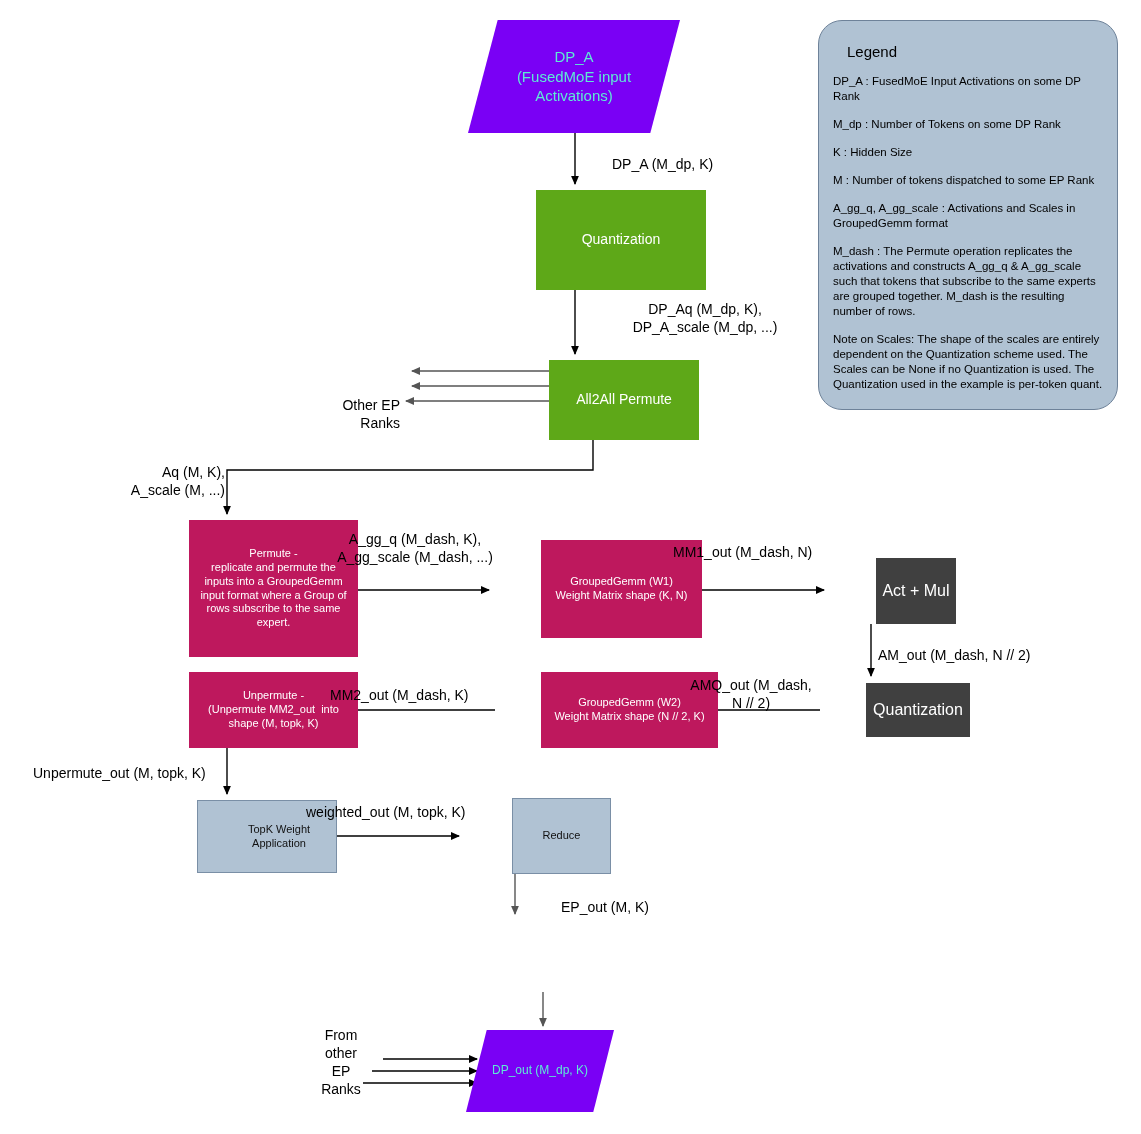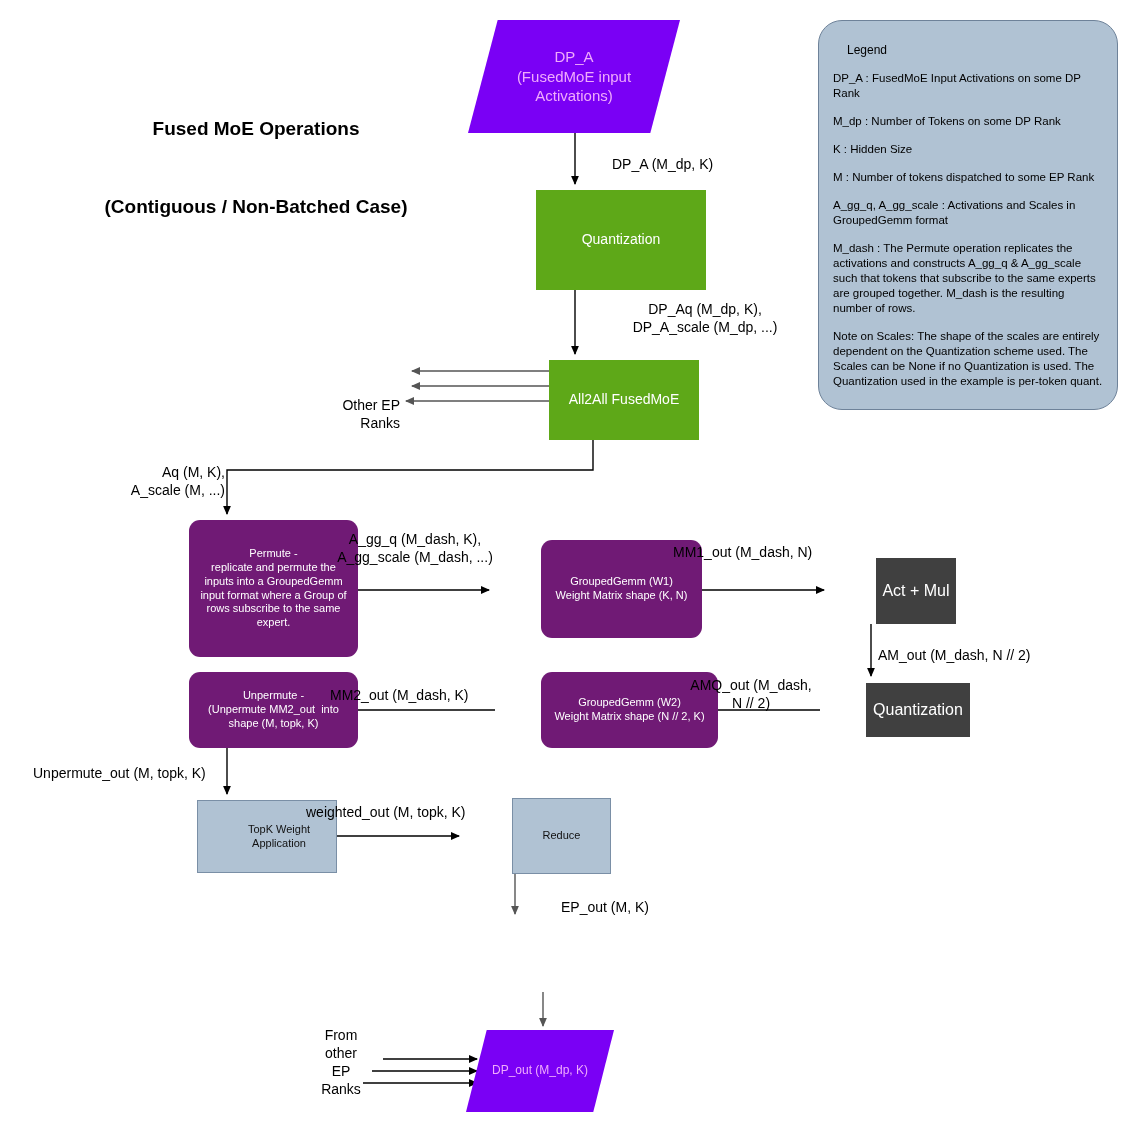--- a/index.html
+++ b/index.html
@@ -11,42 +11,42 @@
          text-align:center;line-height:26px;white-space:pre;}
 
   
   .node{position:absolute;box-sizing:border-box;display:flex;
         align-items:center;justify-content:center;text-align:center;
         line-height:1.25;margin-left:46px;}
   .node span{display:block;padding:0 4px;}
 
   .green{background:#5EA818;color:#ffffff;font-size:14px;}
   .darkgreen{background:#008000;color:#ffffff;font-size:12px;}
-  .blue{background:#701a75;color:#ffffff;font-size:11px;border-radius:11px;}
+  .blue{background:#be185d;color:#ffffff;font-size:11px;}
   .blue-sm{background:#404040;color:#ffffff;font-size:16px;}
   .grayb{background:#B0C2D3;border:1px solid #7A8FA6;color:#111;font-size:11px;}
 
   
   .para{position:absolute;display:flex;align-items:center;justify-content:center;
-        text-align:center;color:#f0abfc;background:#7A00F5;}
+        text-align:center;color:#5eead4;background:#7A00F5;}
   .para.p1{clip-path:polygon(14% 0,100% 0,86% 100%,0 100%);}
   .para.p2{clip-path:polygon(14% 0,100% 0,86% 100%,0 100%);}
   .para span{display:block;line-height:1.3;}
 
   
   .elabel{position:absolute;font-size:14px;color:#000;white-space:pre;
           line-height:18px;}
   .elabel.c{text-align:center;}
   .elabel.r{text-align:right;}
 
   
   .legend{position:absolute;left:818px;top:20px;width:300px;height:390px;
           background:#B0C2D3;border:1px solid #6E8299;border-radius:24px;
           box-sizing:border-box;padding:22px 14px 12px 14px;}
-  .legend .lhead{font-size:12px;color:#000;margin:0 0 14px 14px;}
+  .legend .lhead{font-size:15px;color:#000;margin:0 0 14px 14px;}
   .legend p{font-size:11.5px;color:#000;margin:0 0 13px 0;line-height:15px;}
 
   svg.wires{position:absolute;left:0;top:0;width:1141px;height:1134px;
             pointer-events:none;}
 </style>
 </head>
 <body>
 
 <div id="stage">
 
@@ -86,24 +86,20 @@
 
     <path d="M515,873 L515,914" stroke="#555" stroke-width="1.4" fill="none" marker-end="url(#ahg)"></path>
 
     <path d="M543,992 L543,1026" stroke="#555" stroke-width="1.4" fill="none" marker-end="url(#ahg)"></path>
 
     <path d="M383,1059 L477,1059" stroke="#000" stroke-width="1.3" fill="none" marker-end="url(#ah)"></path>
     <path d="M372,1071 L477,1071" stroke="#000" stroke-width="1.3" fill="none" marker-end="url(#ah)"></path>
     <path d="M363,1083 L477,1083" stroke="#000" stroke-width="1.3" fill="none" marker-end="url(#ah)"></path>
   </svg>
 
-  <div class="title" style="left:46px;top:64px;width:420px;">
-    <div>Fused MoE Operations</div>
-    <div>(Contiguous / Non-Batched Case)</div>
-  </div>
 
   <div class="legend">
     <div class="lhead">Legend</div>
     <p>DP_A : FusedMoE Input Activations on some DP Rank</p>
     <p>M_dp : Number of Tokens on some DP Rank</p>
     <p>K : Hidden Size</p>
     <p>M : Number of tokens dispatched to some EP Rank</p>
     <p>A_gg_q, A_gg_scale : Activations and Scales in GroupedGemm format</p>
     <p>M_dash : The Permute operation replicates the activations and constructs A_gg_q &amp; A_gg_scale such that tokens that subscribe to the same experts are grouped together. M_dash is the resulting number of rows.</p>
     <p>Note on Scales: The shape of the scales are entirely dependent on the Quantization scheme used. The Scales can be None if no Quantization is used. The Quantization used in the example is per-token quant.</p>
@@ -113,21 +109,21 @@
     <span style="font-size:15px;white-space:pre;">DP_A
 (FusedMoE input
 Activations)</span>
   </div>
 
   <div class="node green" style="left:490px;top:190px;width:170px;height:100px;">
     <span>Quantization</span>
   </div>
 
   <div class="node green" style="left:503px;top:360px;width:150px;height:80px;">
-    <span>All2All FusedMoE</span>
+    <span>All2All Permute</span>
   </div>
 
   <div class="node blue" style="left:143px;top:520px;width:169px;height:137px;">
     <span style="white-space:pre;">Permute -
 replicate and permute the
 inputs into a GroupedGemm
 input format where a Group of
 rows subscribe to the same
 expert.</span>
   </div>

